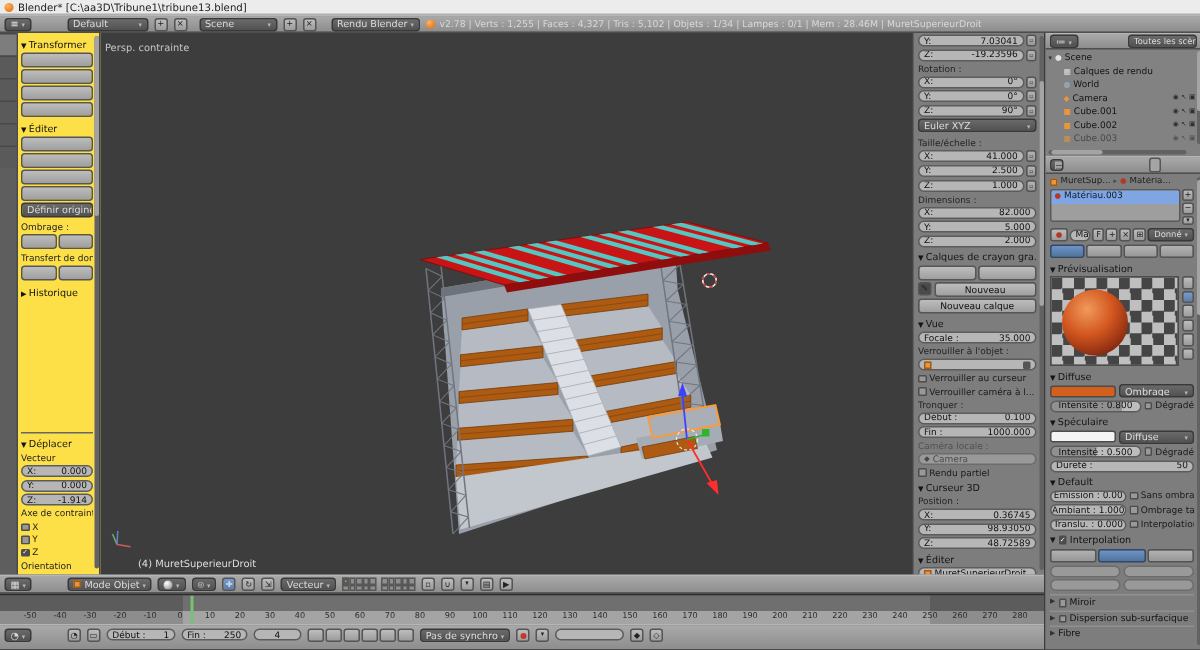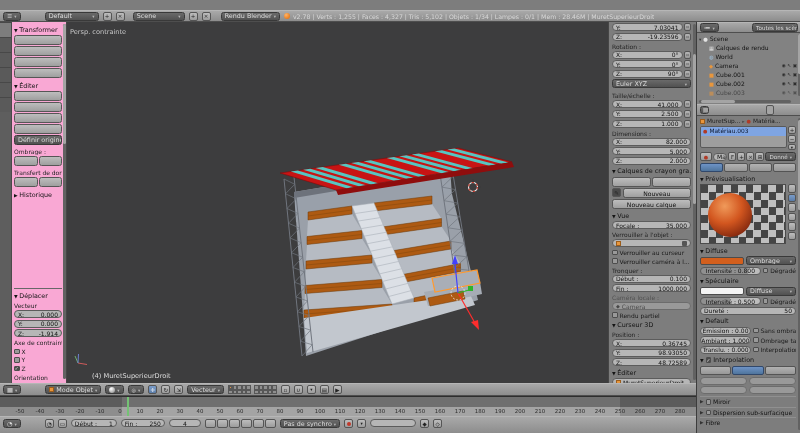--- a/index.html
+++ b/index.html
@@ -40,21 +40,21 @@
 .stats{font-size:6.2px;color:#d8d8d8;white-space:nowrap;overflow:hidden;display:flex;align-items:center;gap:3px}
 
 #main3d{position:absolute;left:0;top:22px;width:696px;height:374px;background:#3d3d3e}
 #scene{position:absolute;left:0;top:0;width:696px;height:361px}
 .vplabel{position:absolute;font-size:6.6px;color:#c6c6c6;z-index:3;white-space:nowrap}
 #tabstrip{position:absolute;left:0;top:0;width:12px;height:361px;background:#5e5e5e;border-right:1px solid #4a4a4a;
   display:flex;flex-direction:column;z-index:4}
 .vtab{writing-mode:vertical-rl;transform:rotate(180deg);font-size:5.8px;color:#cfcfcf;padding:7px 0;text-align:center;
   background:#5a5a5a;border-bottom:1px solid #484848;flex:none}
 .vtab.sel{background:#7d7d7d;color:#131313}
-#toolshelf{position:absolute;left:12px;top:0;width:55px;height:361px;background:#f9a8d4;border-right:1px solid #464646;
+#toolshelf{position:absolute;left:12px;top:0;width:55px;height:361px;background:#fde047;border-right:1px solid #464646;
   z-index:4;padding:1px 4px 1px 2px;display:flex;flex-direction:column;overflow:hidden}
 .tsbtn{width:100%;height:10px;line-height:9px;text-align:center;background:linear-gradient(#bdbdbd,#9f9f9f);
   border:1px solid #565656;border-radius:2.5px;font-size:6.1px;color:#101010;margin-bottom:1px;overflow:hidden;white-space:nowrap;flex:none}
 .btnrow{display:flex;gap:1px;margin-bottom:1px}.btnrow .tsbtn{flex:1;margin:0}
 .ts-dd{width:100%;justify-content:space-between;margin-bottom:1px;height:10px}
 .nrow{display:flex;align-items:center;gap:1.5px;margin-bottom:1.6px}
 .nrow .pill{flex:1}
 .lockbtn{width:7px;height:8px;background:linear-gradient(#b4b4b4,#989898);border:1px solid #555;border-radius:2px;
   font-size:4px;line-height:6.5px;text-align:center;color:#3a3a3a;flex:none}
 .lockbtn::before{content:"▫"}
@@ -125,20 +125,24 @@
 .modebtns{display:flex;gap:1px;margin:1px 0 2px}
 .grid2{display:grid;grid-template-columns:1fr 1fr;gap:1.5px;margin-bottom:2px}
 .coll{display:flex;align-items:center;gap:2px;height:10.5px;font-size:6.1px;color:#131313;border-top:1px solid #909090;white-space:nowrap;overflow:hidden}
 .coll::before{content:"▶";font-size:4.6px;color:#333}
 </style>
 </head>
 <body>
 
 <div id="app">
 
+  <div id="titlebar">
+    <span class="blogo"></span>
+    <span>Blender* [C:\aa3D\Tribune1\tribune13.blend]</span>
+  </div>
 
   <div id="infobar" class="hdr">
     <span class="ddark">
         <span>≡</span>
         <span class="car"></span>
       </span>
     <span style="display:flex">
         <span class="menu"></span>
         <span class="menu"></span>
         <span class="menu"></span>

